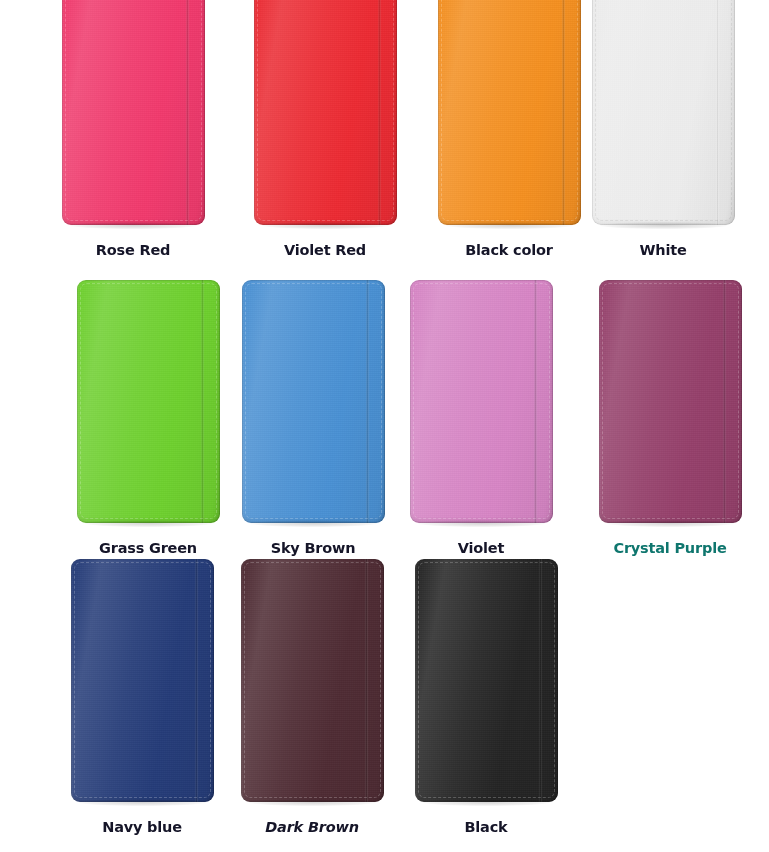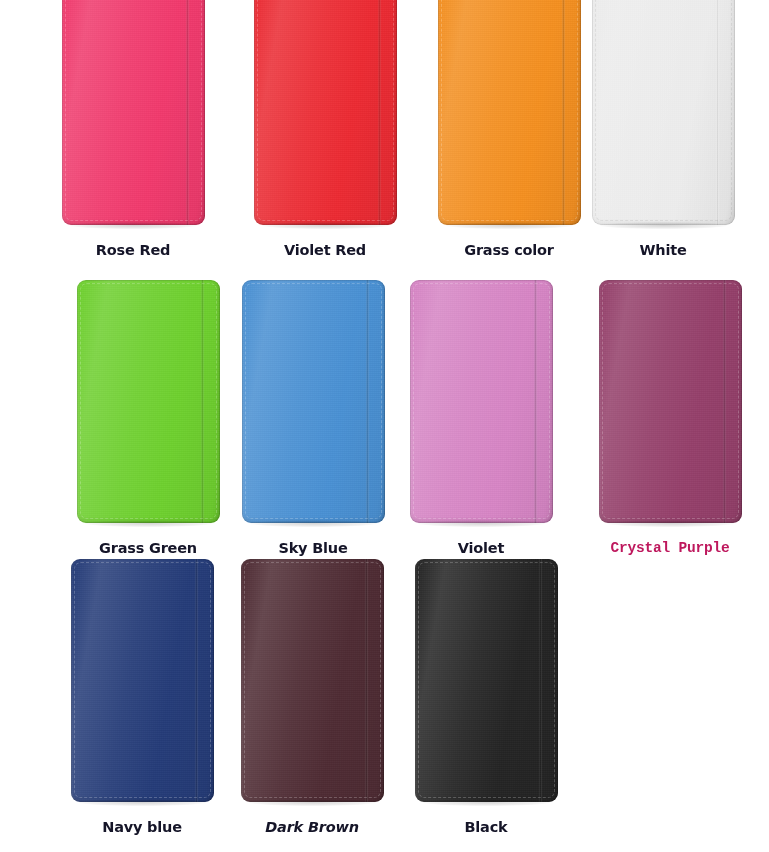--- a/index.html
+++ b/index.html
@@ -211,21 +211,21 @@
         <div class="swatch-wrap">
           <div class="swatch" style="background:#f59020;">
             <div class="grain"></div>
             <div class="sheen"></div>
             <div class="spine"></div>
             <div class="stitch"></div>
             <div class="rim"></div>
           </div>
           <div class="swatch-shadow"></div>
         </div>
-        <div class="color-label" style="color: rgb(21, 21, 40);">Grass color</div>
+        <div class="color-label" style="color: rgb(21, 21, 40);">Black color</div>
       </div>
 
       <div class="color-cell" style="left:583px;">
         <div class="swatch-wrap">
           <div class="swatch is-light" style="background:#ededed;">
             <div class="grain"></div>
             <div class="sheen"></div>
             <div class="spine"></div>
             <div class="stitch"></div>
             <div class="rim"></div>
@@ -259,21 +259,21 @@
         <div class="swatch-wrap">
           <div class="swatch" style="background:#4a91d4;">
             <div class="grain"></div>
             <div class="sheen"></div>
             <div class="spine"></div>
             <div class="stitch"></div>
             <div class="rim"></div>
           </div>
           <div class="swatch-shadow"></div>
         </div>
-        <div class="color-label" style="color: rgb(21, 21, 40);">Sky Blue</div>
+        <div class="color-label" style="color: rgb(21, 21, 40);">Sky Brown</div>
       </div>
 
       <div class="color-cell" style="left:401px;">
         <div class="swatch-wrap">
           <div class="swatch" style="background:#d886c6;">
             <div class="grain"></div>
             <div class="sheen"></div>
             <div class="spine"></div>
             <div class="stitch"></div>
             <div class="rim"></div>
@@ -287,21 +287,21 @@
         <div class="swatch-wrap">
           <div class="swatch" style="background:#96406b;">
             <div class="grain"></div>
             <div class="sheen"></div>
             <div class="spine"></div>
             <div class="stitch"></div>
             <div class="rim"></div>
           </div>
           <div class="swatch-shadow"></div>
         </div>
-        <div class="color-label" style="color: #be185d; font-family: Liberation Mono, monospace;">Crystal Purple</div>
+        <div class="color-label" style="color: #0f766e;">Crystal Purple</div>
       </div>
 
     </div>
   </div>
 
   <div class="color-row" data-row="2">
     <div class="row-track">
 
       <div class="color-cell" style="left:62px;">
         <div class="swatch-wrap">

